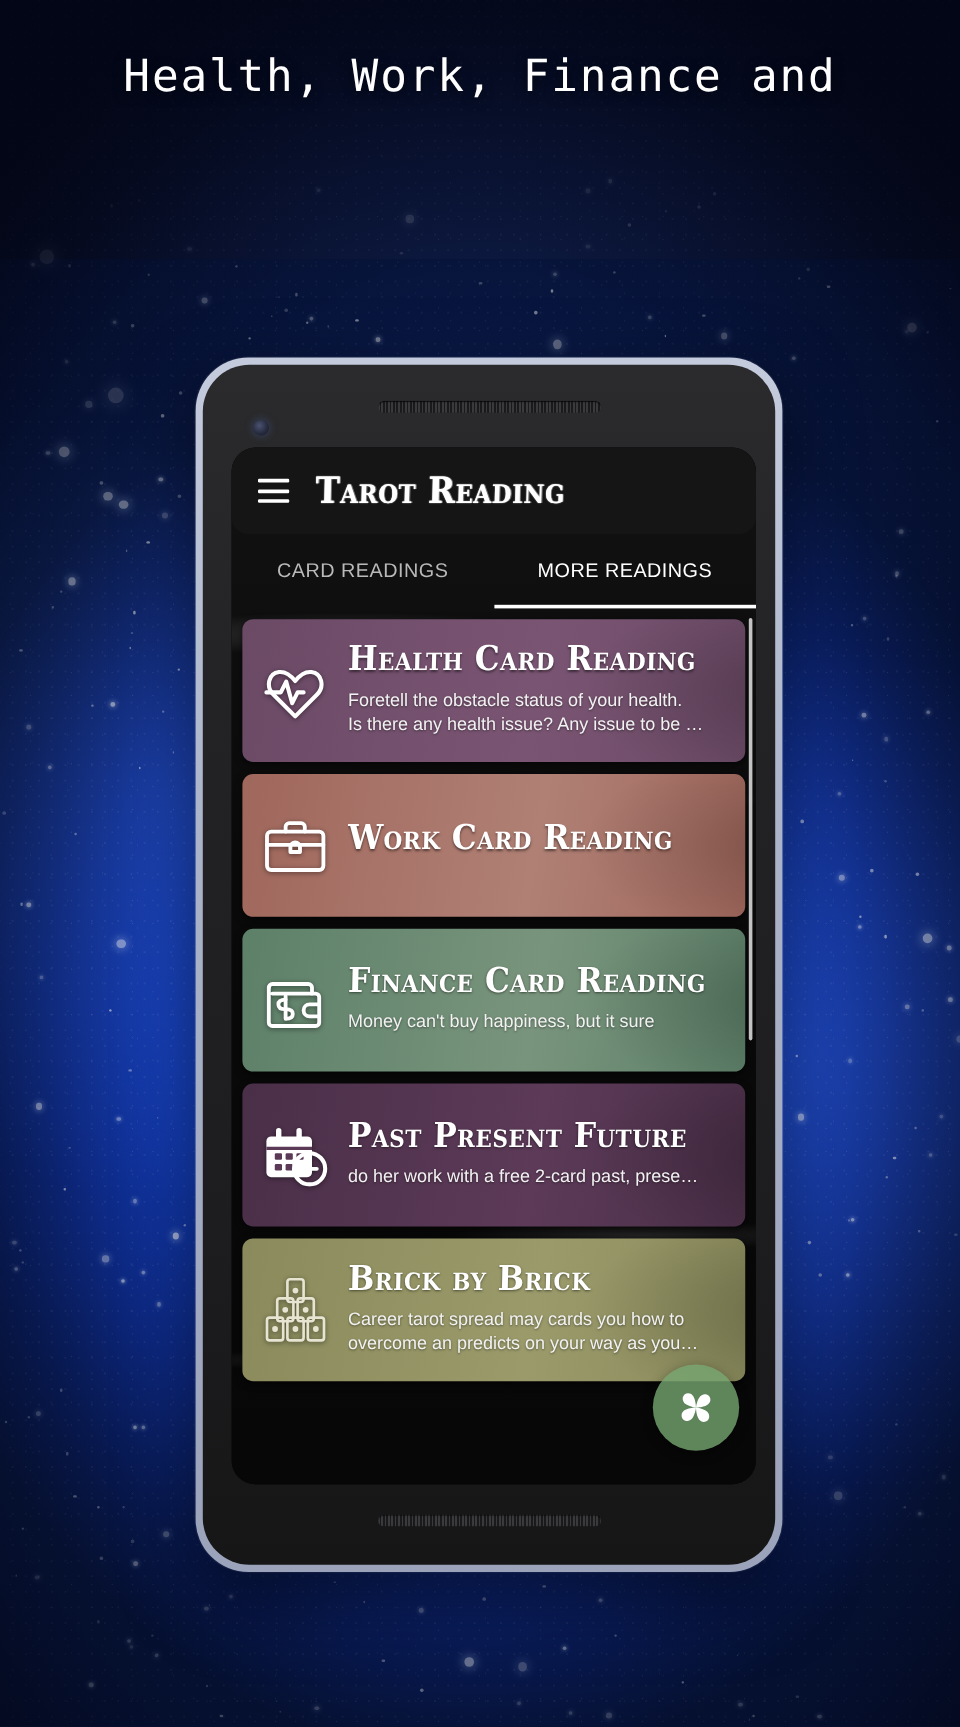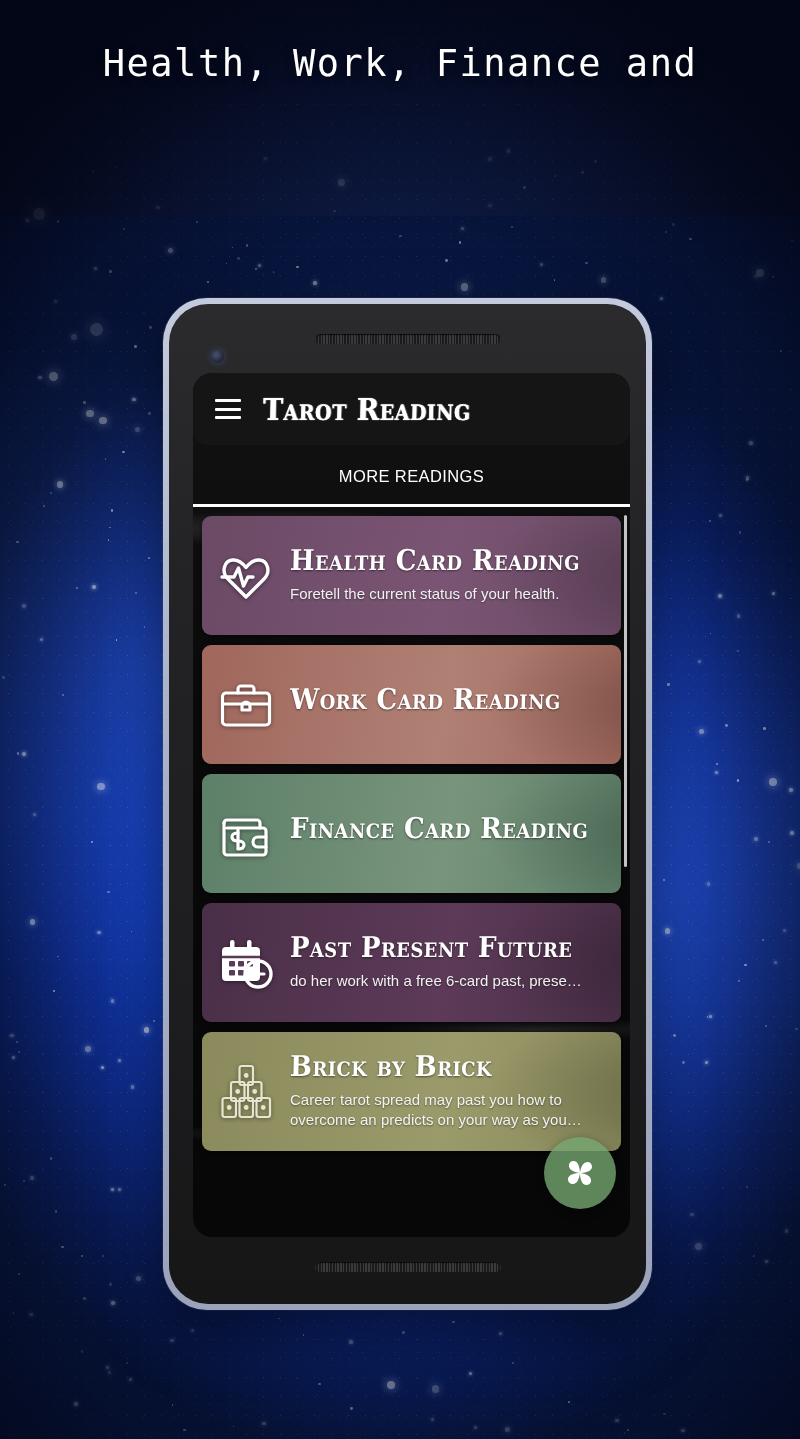--- a/index.html
+++ b/index.html
@@ -454,37 +454,39 @@
       <div id="appbar">
         <div id="hamburger">
           <i></i>
             <i></i>
             <i></i>
         </div>
         <div id="app-title">Tarot Reading</div>
       </div>
 
       <div id="tabs">
+        <div class="tab inactive">CARD READINGS</div>
         <div class="tab active">MORE READINGS</div>
       </div>
 
       <div id="list">
           <div class="card" style="background: linear-gradient(100deg, rgb(107, 74, 102) 0%, rgb(122, 85, 115) 58%, rgb(107, 74, 102) 100%);">
             <div class="card-icon">
               <svg width="54" height="50" viewBox="0 0 54 50">
                 <g fill="none" stroke="#fff" stroke-width="3.4" stroke-linecap="round" stroke-linejoin="round">
                   <path d="M27 46 L9 28 C2 21 5 10 13.5 9 C19 8.4 23.5 12 27 16.5 C30.5 12 35 8.4 40.5 9 C49 10 52 21 45 28 Z"></path>
                   <path d="M3 26 H15 l4.5 -9 5 18 4.5 -9 h5"></path>
                 </g>
               </svg>
             </div>
             <div class="card-text">
               <div class="card-title">Health Card Reading</div>
               <div class="card-desc">
-                <span>Foretell the current status of your health.</span>
+                <span>Foretell the obstacle status of your health.</span>
+                <span>Is there any health issue? Any issue to be …</span>
               </div>
             </div>
           </div>
           <div class="card" style="background: linear-gradient(100deg, rgb(160, 103, 92) 0%, rgb(176, 128, 117) 58%, rgb(160, 103, 92) 100%);">
             <div class="card-icon">
               <svg width="54" height="48" viewBox="0 0 54 48">
                 <g fill="none" stroke="#fff" stroke-width="3.2" stroke-linecap="round" stroke-linejoin="round">
                   <rect x="3.5" y="12" width="47" height="32" rx="3.5"></rect>
                   <path d="M19 12 V8 a3 3 0 0 1 3 -3 h10 a3 3 0 0 1 3 3 v4"></path>
                   <path d="M3.5 23 H50.5"></path>
@@ -504,20 +506,21 @@
                   <path d="M6 14 a3 3 0 0 1 3 -3 h30 a3 3 0 0 1 3 3 v5"></path>
                   <path d="M48 28 h-8 a5 5 0 0 0 0 10 h8"></path>
                   <path d="M20 24 q-6 0 -6 4 t6 4 t6 4 t-6 4"></path>
                   <path d="M20 21 v18"></path>
                 </g>
               </svg>
             </div>
             <div class="card-text">
               <div class="card-title">Finance Card Reading</div>
               <div class="card-desc">
+                <span>Money can't buy happiness, but it sure</span>
               </div>
             </div>
           </div>
           <div class="card" style="background: linear-gradient(100deg, rgb(74, 47, 72) 0%, rgb(92, 58, 88) 58%, rgb(74, 47, 72) 100%);">
             <div class="card-icon">
               <svg width="56" height="52" viewBox="0 0 56 52">
                 <g fill="#fff">
                   <rect x="4" y="10" width="38" height="34" rx="4"></rect>
                   <rect x="12" y="3" width="4.5" height="10" rx="2.2"></rect>
                   <rect x="29" y="3" width="4.5" height="10" rx="2.2"></rect>
@@ -537,21 +540,21 @@
                 </g>
                 <g>
                   <circle cx="40" cy="37" r="13" fill="none" stroke="#fff" stroke-width="3.4"></circle>
                   <path d="M40 29 V37 h6" fill="none" stroke="#fff" stroke-width="3.2" stroke-linecap="round" stroke-linejoin="round"></path>
                 </g>
               </svg>
             </div>
             <div class="card-text">
               <div class="card-title">Past Present Future</div>
               <div class="card-desc">
-                <span>do her work with a free 6-card past, prese…</span>
+                <span>do her work with a free 2-card past, prese…</span>
               </div>
             </div>
           </div>
           <div class="card" style="background: linear-gradient(100deg, rgb(138, 138, 92) 0%, rgb(154, 154, 107) 58%, rgb(138, 138, 92) 100%);">
             <div class="card-icon">
               <svg width="58" height="56" viewBox="0 0 58 56">
       <g fill="none" stroke="#e8e4d2" stroke-width="2.2">
         <rect x="22.5" y="2" width="13.5" height="19" rx="2.2"></rect>
         <rect x="14" y="18" width="13.5" height="19" rx="2.2"></rect>
         <rect x="31" y="18" width="13.5" height="19" rx="2.2"></rect>
@@ -565,21 +568,21 @@
         <circle cx="37.7" cy="27.5" r="2.4"></circle>
         <circle cx="12.2" cy="43.5" r="2.4"></circle>
         <circle cx="29.2" cy="43.5" r="2.4"></circle>
         <circle cx="46.2" cy="43.5" r="2.4"></circle>
       </g>
     </svg>
             </div>
             <div class="card-text">
               <div class="card-title">Brick by Brick</div>
               <div class="card-desc">
-                <span>Career tarot spread may past you how to</span>
+                <span>Career tarot spread may cards you how to</span>
                 <span>overcome an predicts on your way as you…</span>
               </div>
             </div>
           </div>
         </div>
 
       <div id="scrollbar"></div>
 
       <div id="fab">
         <svg width="40" height="40" viewBox="0 0 40 40">

